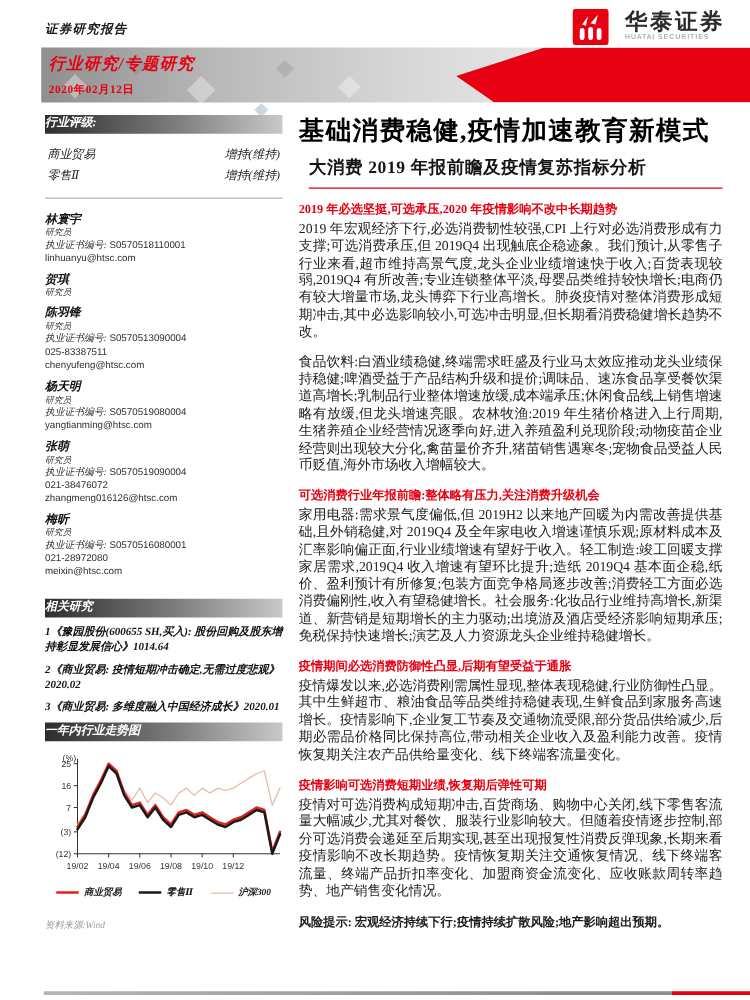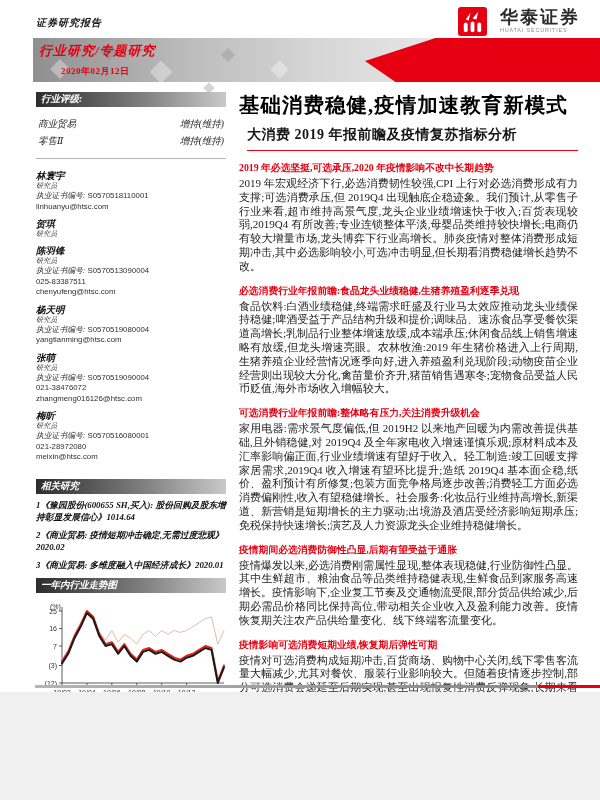--- a/index.html
+++ b/index.html
@@ -1,16 +1,16 @@
 <!DOCTYPE html>
 <html><head>
 <meta charset="utf-8">
 <style>
   html,body{margin:0;padding:0;background:#f0f0f0;}
-  .page{position:relative;width:600px;height:692px;margin:0 auto;background:#ffffff;
+  .page{position:relative;width:600px;height:800px;margin:0 auto;background:#ffffff;
         font-family:"Liberation Serif","DejaVu Serif",serif;overflow:hidden;}
 
   
   .report-type{position:absolute;left:36px;top:16px;font-size:10px;font-weight:bold;
                font-style:italic;color:#1a1a1a;letter-spacing:1px;}
   .logo{position:absolute;right:20px;top:7px;display:flex;align-items:flex-start;gap:13px;}
   .logo-mark{width:29px;height:29px;}
   .logo-cn{font-size:18px;font-weight:bold;color:#2b2b2b;letter-spacing:2px;
            font-family:"Liberation Sans",sans-serif;line-height:20px;}
   .logo-en{font-size:5.5px;color:#8a8a8a;letter-spacing:0.8px;
@@ -19,31 +19,31 @@
   
   .banner{position:absolute;left:33px;right:0;top:38px;height:44px;
           background:linear-gradient(90deg,#8f8f8f 0%,#b9b9b9 25%,#d6d6d6 50%,#e7e7e7 72%);}
   .banner .dia{position:absolute;background:rgba(255,255,255,0.35);transform:rotate(45deg);}
   .banner .dia.dark{background:rgba(120,120,120,0.25);}
   .banner-red{position:absolute;right:0;top:0;bottom:0;width:235px;background:#E60012;
               clip-path:polygon(30% 0,100% 0,100% 100%,13% 100%,0 52%);}
   .banner-category{position:absolute;left:6px;top:4px;font-size:13px;font-weight:bold;
                    font-style:italic;color:#E60012;letter-spacing:1px;}
   .banner-date{position:absolute;left:6px;top:27px;font-size:9px;font-weight:bold;
-               color:#E60012;letter-spacing:0.5px;margin-left:22px;}
+               color:#E60012;letter-spacing:0.5px;}
   .dia-below{position:absolute;left:205px;top:84px;width:8px;height:8px;
              background:#cfd6dd;transform:rotate(45deg);}
 
   
   .columns{position:absolute;left:36px;right:22px;top:92px;display:flex;gap:13px;}
   aside{width:190px;flex:none;}
   main{flex:1;min-width:0;}
 
   
-  .side-header{height:15px;line-height:15px;padding-left:5px;color:#fff;
+  .side-header{height:15px;line-height:15px;padding-left:0;color:#fff;
                font-size:9.5px;font-weight:bold;font-style:italic;
                background:linear-gradient(90deg,#2d2d2d 0%,#7d7d7d 55%,#c9c9c9 100%);}
   .ratings{margin:9px 2px 0 2px;}
   .rating-row{display:flex;justify-content:space-between;font-size:9.5px;font-style:italic;
               color:#222;line-height:17px;}
   .side-divider{border:none;border-top:1px solid #b5b5b5;margin:8px 0 12px 0;}
 
   .analyst{display:flex;margin-bottom:7px;flex-direction:column;}
   .a-left{width:46px;flex:none;}
   .a-name{font-size:9.5px;font-weight:bold;font-style:italic;color:#111;line-height:11px;}
@@ -267,21 +267,20 @@
     <main>
       <h1 class="doc-title">基础消费稳健,疫情加速教育新模式</h1>
       <h2 class="doc-subtitle">大消费 2019 年报前瞻及疫情复苏指标分析</h2>
       <div id="sections">
   <div class="section">
     <h3>2019 年必选坚挺,可选承压,2020 年疫情影响不改中长期趋势</h3>
     <p>2019 年宏观经济下行,必选消费韧性较强,CPI 上行对必选消费形成有力支撑;可选消费承压,但 2019Q4 出现触底企稳迹象。我们预计,从零售子行业来看,超市维持高景气度,龙头企业业绩增速快于收入;百货表现较弱,2019Q4 有所改善;专业连锁整体平淡,母婴品类维持较快增长;电商仍有较大增量市场,龙头博弈下行业高增长。肺炎疫情对整体消费形成短期冲击,其中必选影响较小,可选冲击明显,但长期看消费稳健增长趋势不改。</p>
   </div>
 
   <div class="section">
-    <h3>必选消费行业年报前瞻:食品龙头业绩稳健,生猪养殖盈利逐季兑现</h3>
     <p>食品饮料:白酒业绩稳健,终端需求旺盛及行业马太效应推动龙头业绩保持稳健;啤酒受益于产品结构升级和提价;调味品、速冻食品享受餐饮渠道高增长;乳制品行业整体增速放缓,成本端承压;休闲食品线上销售增速略有放缓,但龙头增速亮眼。农林牧渔:2019 年生猪价格进入上行周期,生猪养殖企业经营情况逐季向好,进入养殖盈利兑现阶段;动物疫苗企业经营则出现较大分化,禽苗量价齐升,猪苗销售遇寒冬;宠物食品受益人民币贬值,海外市场收入增幅较大。</p>
   </div>
 
   <div class="section">
     <h3>可选消费行业年报前瞻:整体略有压力,关注消费升级机会</h3>
     <p>家用电器:需求景气度偏低,但 2019H2 以来地产回暖为内需改善提供基础,且外销稳健,对 2019Q4 及全年家电收入增速谨慎乐观;原材料成本及汇率影响偏正面,行业业绩增速有望好于收入。轻工制造:竣工回暖支撑家居需求,2019Q4 收入增速有望环比提升;造纸 2019Q4 基本面企稳,纸价、盈利预计有所修复;包装方面竞争格局逐步改善;消费轻工方面必选消费偏刚性,收入有望稳健增长。社会服务:化妆品行业维持高增长,新渠道、新营销是短期增长的主力驱动;出境游及酒店受经济影响短期承压;免税保持快速增长;演艺及人力资源龙头企业维持稳健增长。</p>
   </div>
 
   <div class="section">
     <h3>疫情期间必选消费防御性凸显,后期有望受益于通胀</h3>

